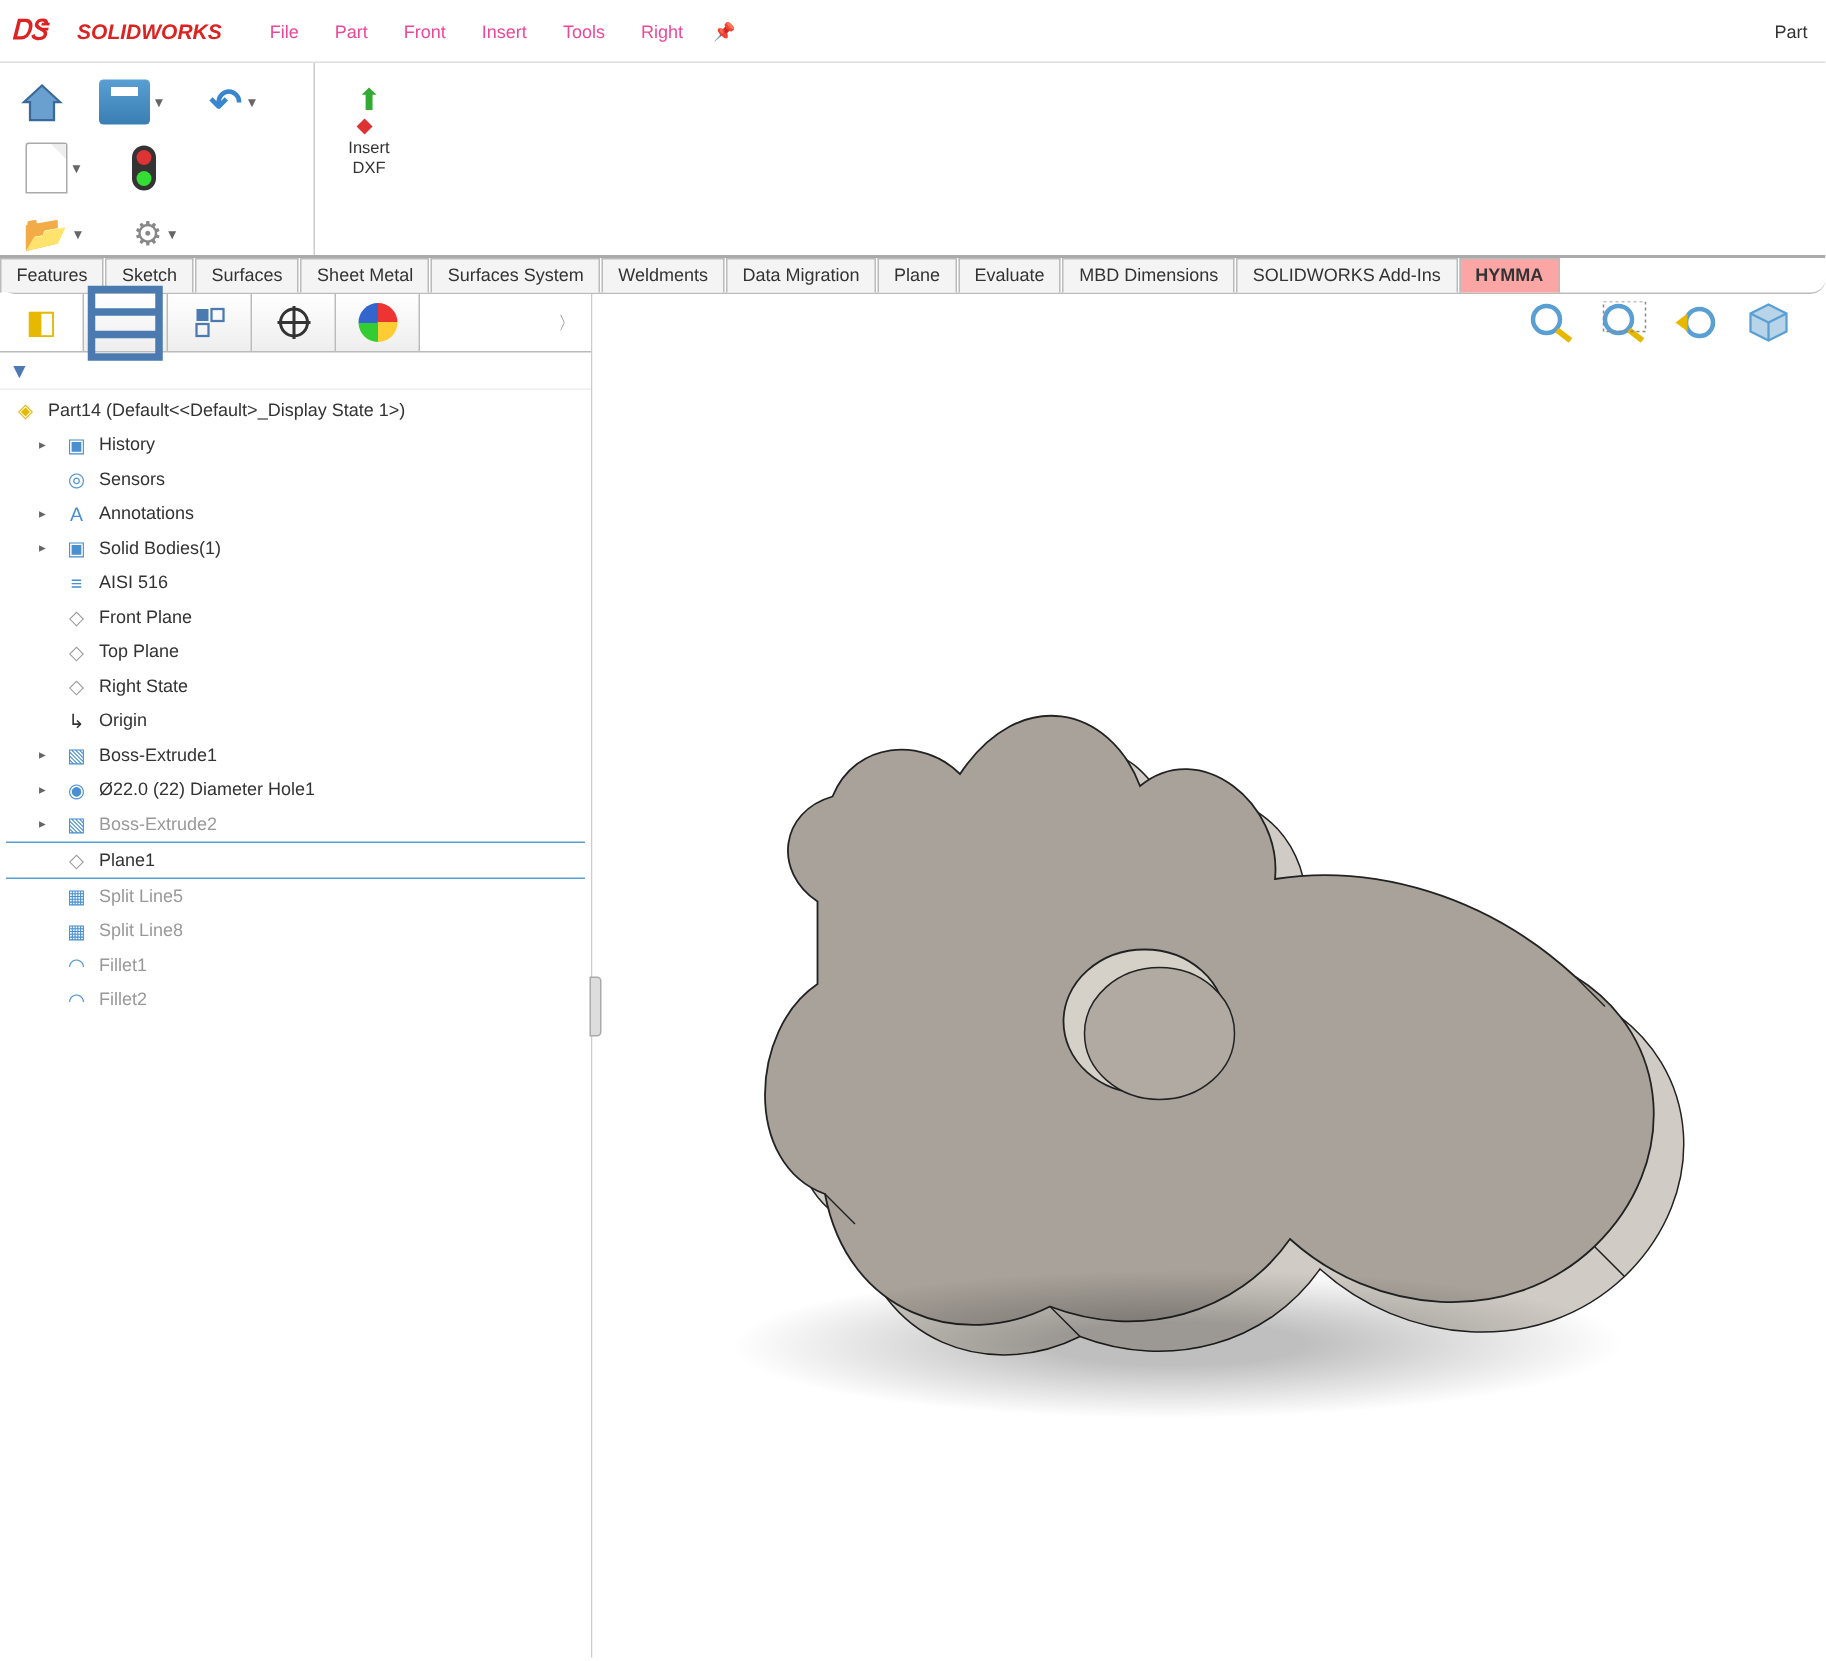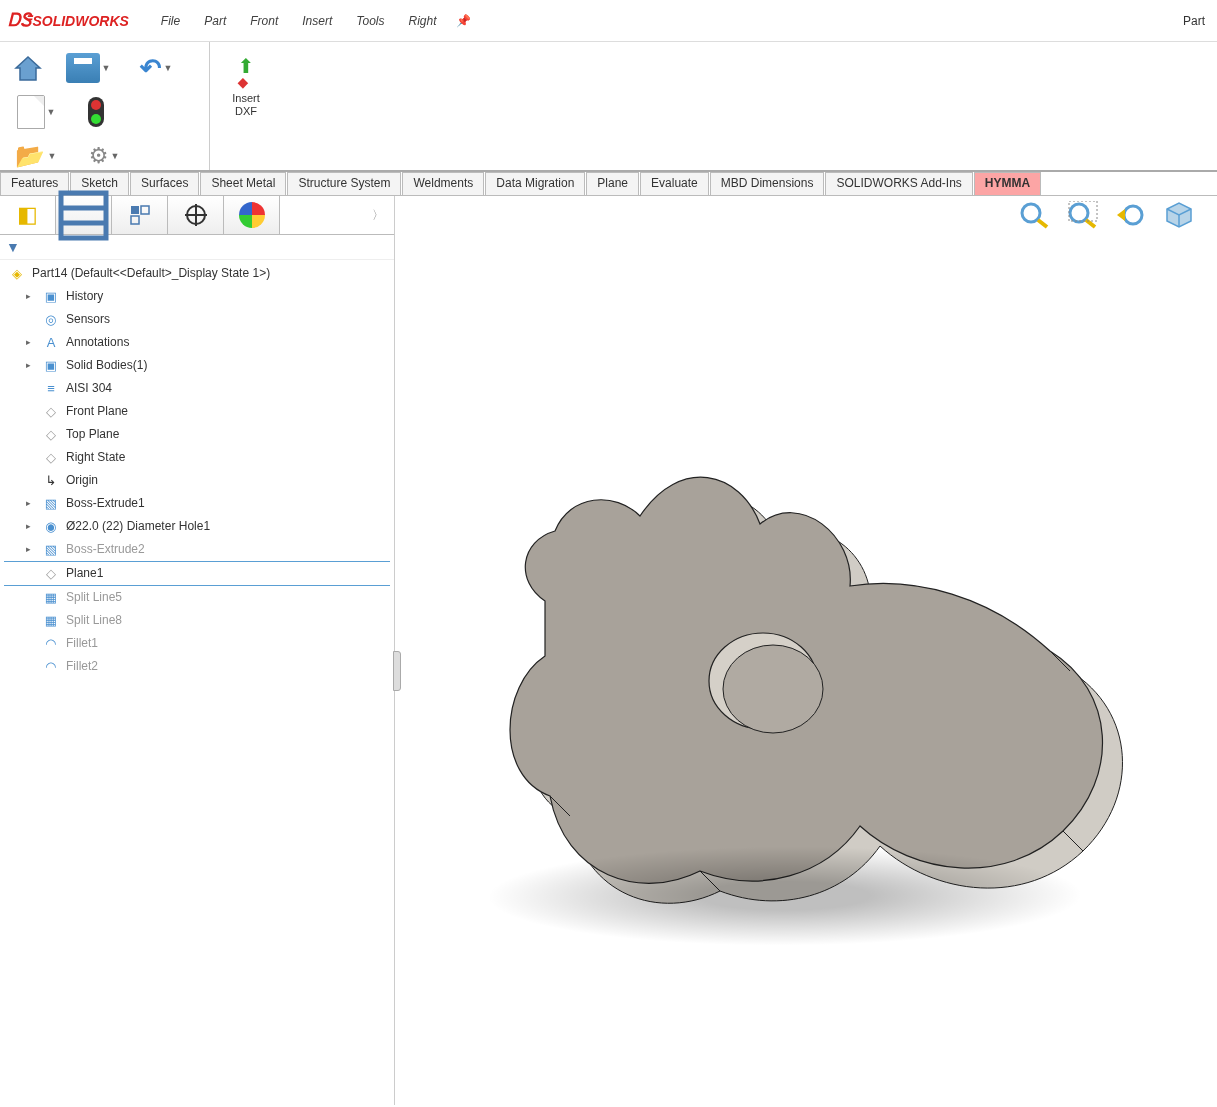--- a/index.html
+++ b/index.html
@@ -1,22 +1,22 @@
 <!DOCTYPE html>
 <html><head>
   <meta charset="utf-8">
   <style>
     * { margin: 0; padding: 0; box-sizing: border-box; font-family: "Segoe UI", Arial, sans-serif; }
     body { background: #fff; width: 1217px; height: 1107px; overflow: hidden; font-size: 12px; color: #333; }
     
     
     .menubar { display: flex; align-items: center; height: 42px; padding: 0 8px; border-bottom: 1px solid #ddd; }
     .logo { display: flex; align-items: center; color: #d22; font-weight: bold; font-size: 14px; font-style: italic; margin-right: 20px; }
-    .logo-icon { font-size: 18px; margin-right: 1px; color: #d22; }
-    .menubar .menu-item { padding: 6px 12px; cursor: pointer; color: #404040; font-style: italic; }
+    .logo-icon { font-size: 18px; margin-right: 20px; color: #d22; }
+    .menubar .menu-item { padding: 6px 12px; cursor: pointer; color: #ec4899; }
     .pin-icon { margin-left: 8px; color: #666; font-size: 12px; }
     .title-right { margin-left: auto; padding-right: 4px; color: #333; }
     
     
     .toolbar-area { display: flex; height: 130px; border-bottom: 2px solid #aaa; background: #fff; }
     .toolbar-left { width: 210px; border-right: 1px solid #ccc; padding: 6px; display: flex; flex-direction: column; gap: 4px; }
     .toolbar-row { display: flex; align-items: center; gap: 8px; }
     .big-btn { width: 44px; height: 40px; display: flex; align-items: center; justify-content: center; cursor: pointer; }
     .big-btn.w { width: 60px; }
     .ddarrow { font-size: 9px; color: #666; margin-left: 2px; }
@@ -34,21 +34,21 @@
     .open-ico { color: #5a9e3d; font-size: 24px; }
     .gear-ico { color: #888; font-size: 22px; }
     
     .toolbar-right { padding: 8px 12px; display: flex; gap: 12px; }
     .export-btn { display: flex; flex-direction: column; align-items: center; cursor: pointer; padding: 4px; width: 48px; }
     .export-ico { color: #3a3; font-size: 20px; }
     .export-ico .diamond { color: #d33; display: block; font-size: 14px; margin-top: -4px; }
     .export-label { font-size: 11px; text-align: center; line-height: 1.2; margin-top: 2px; }
     
     
-    .cmd-tabs { display: flex; border-bottom: 1px solid #bbb; background: #fff; height: 24px; }
+    .cmd-tabs { display: flex; border-bottom: 1px solid #bbb; background: #fff; height: 24px; border-radius: 10px; }
     .cmd-tab { padding: 3px 10px; border: 1px solid #bbb; border-bottom: none; background: #f4f4f4; margin-right: 1px; cursor: pointer; font-size: 12px; }
     .cmd-tab.active { background: #fca5a5; font-weight: bold; }
     
     
     .content { display: flex; height: calc(100% - 198px); }
     
     
     .tree-panel { width: 395px; border-right: 1px solid #ccc; background: #fff; display: flex; flex-direction: column; }
     .tree-tabs { display: flex; border-bottom: 1px solid #bbb; }
     .tree-tab { width: 56px; height: 38px; display: flex; align-items: center; justify-content: center; border-right: 1px solid #bbb; cursor: pointer; background: linear-gradient(180deg, #fff 0%, #eee 100%); }
@@ -146,21 +146,21 @@
       </div>
     </div>
   </div>
 </div>
 
 <div class="cmd-tabs">
   <div class="cmd-tab">Features</div>
   <div class="cmd-tab">Sketch</div>
   <div class="cmd-tab">Surfaces</div>
   <div class="cmd-tab">Sheet Metal</div>
-  <div class="cmd-tab">Structure System</div>
+  <div class="cmd-tab">Surfaces System</div>
   <div class="cmd-tab">Weldments</div>
   <div class="cmd-tab">Data Migration</div>
   <div class="cmd-tab">Plane</div>
   <div class="cmd-tab">Evaluate</div>
   <div class="cmd-tab">MBD Dimensions</div>
   <div class="cmd-tab">SOLIDWORKS Add-Ins</div>
   <div class="cmd-tab active">HYMMA</div>
 </div>
 
 <div class="content">
@@ -221,21 +221,21 @@
             <span>Annotations</span>
           </div>
           <div class="tree-node indent1">
             <span class="expand">▸</span>
             <span class="node-ico feat-ico">▣</span>
             <span>Solid Bodies(1)</span>
           </div>
           <div class="tree-node indent1">
             <span class="expand"></span>
             <span class="node-ico feat-ico">≡</span>
-            <span>AISI 304</span>
+            <span>AISI 516</span>
           </div>
           <div class="tree-node indent1">
             <span class="expand"></span>
             <span class="node-ico plane-ico">◇</span>
             <span>Front Plane</span>
           </div>
           <div class="tree-node indent1">
             <span class="expand"></span>
             <span class="node-ico plane-ico">◇</span>
             <span>Top Plane</span>

